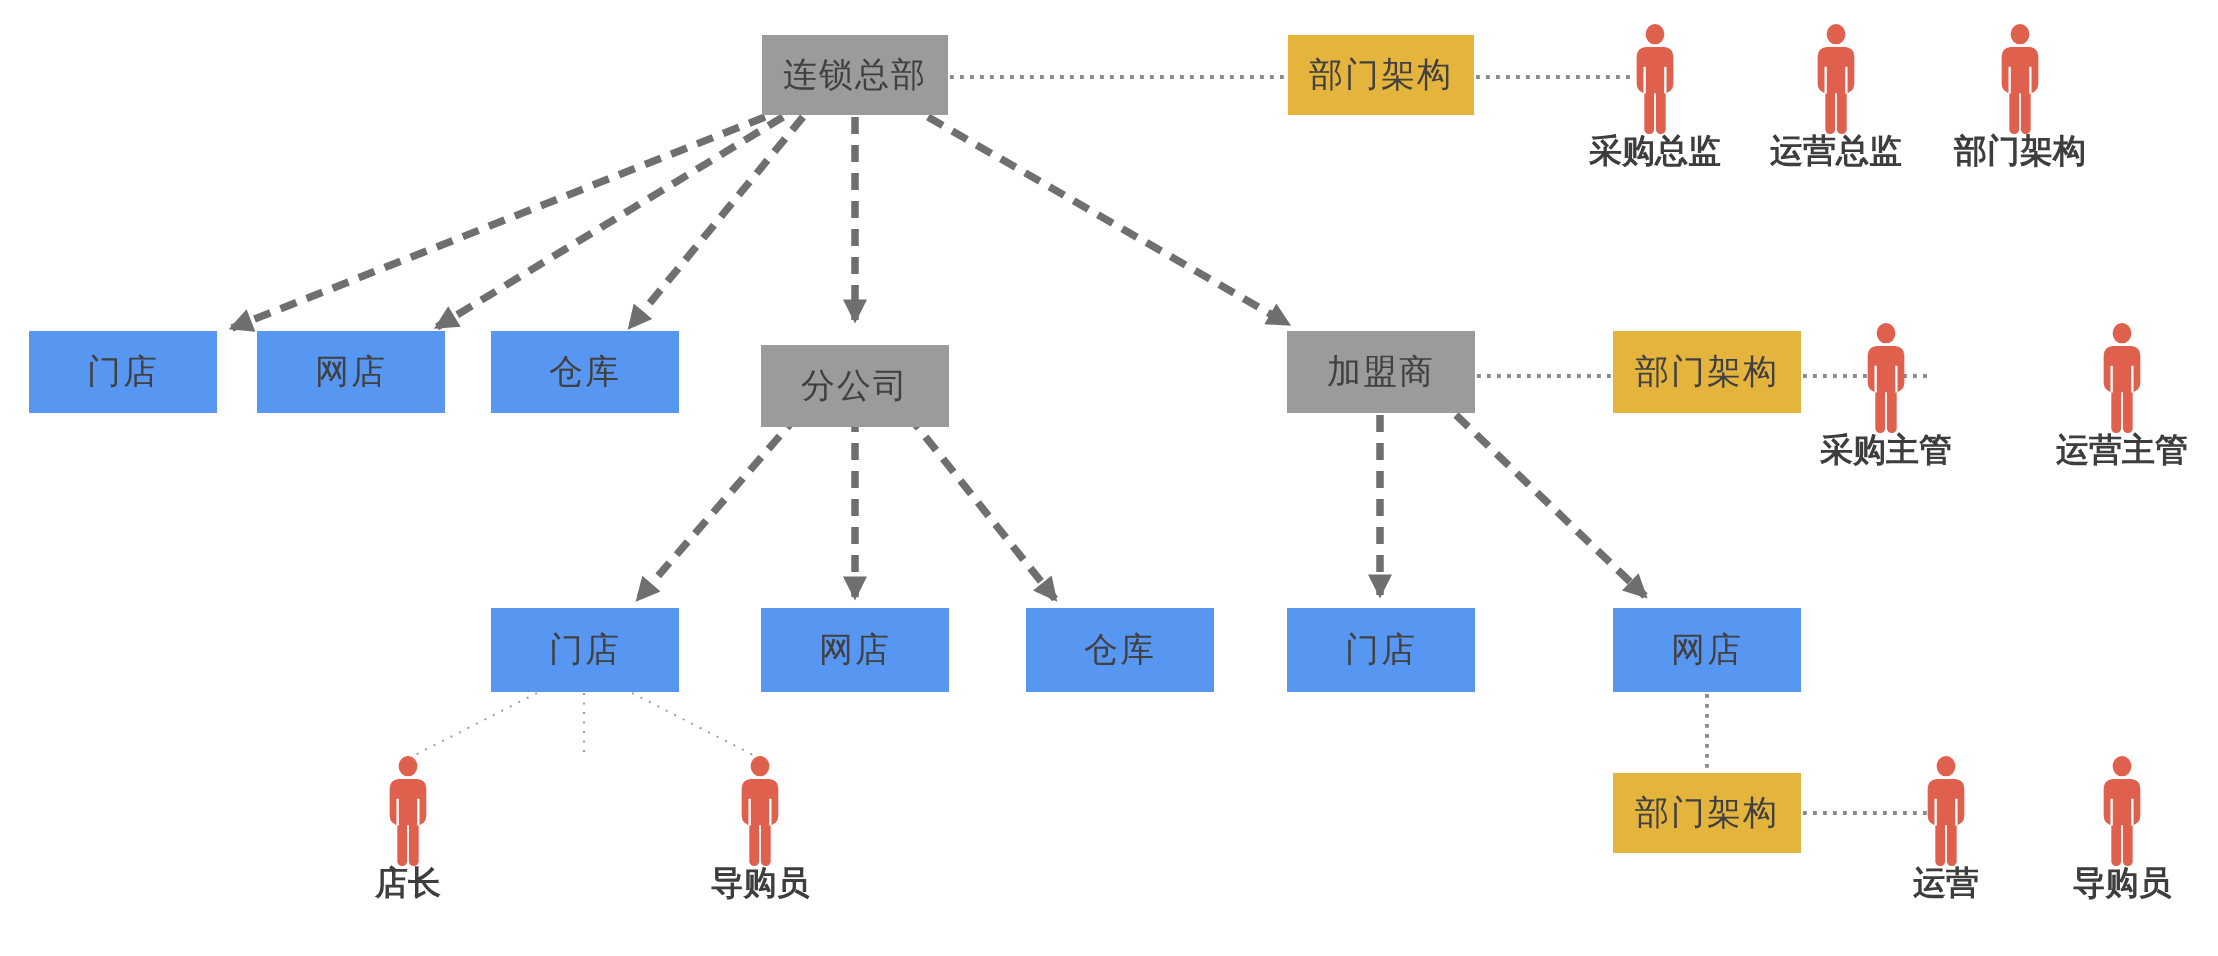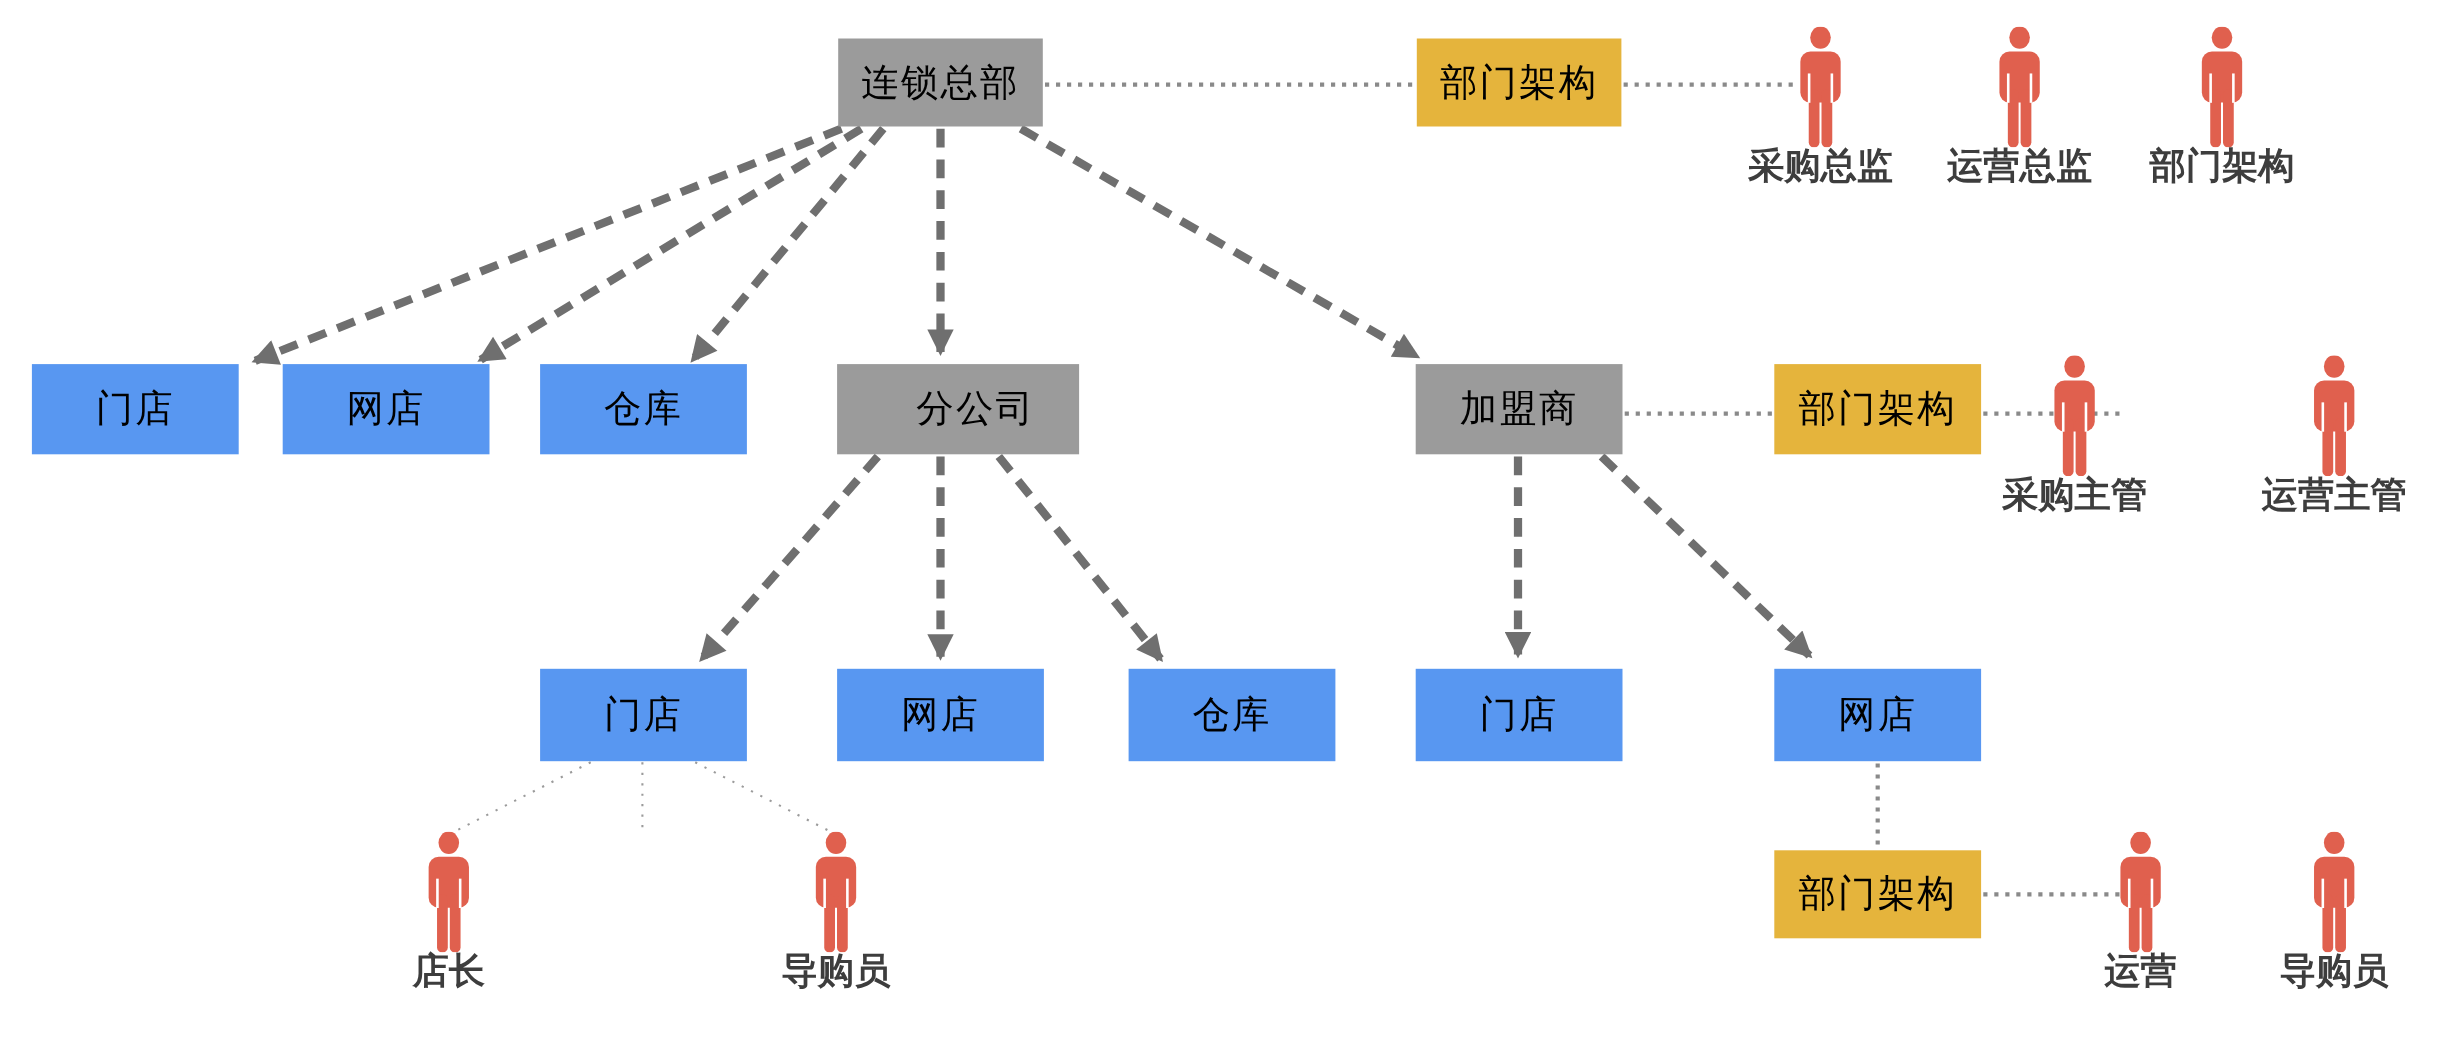--- a/index.html
+++ b/index.html
@@ -7,21 +7,21 @@
     position:relative;
     width:2218px;height:956px;
     background:#ffffff;
     overflow:hidden;
     font-family:"Liberation Sans","DejaVu Sans",sans-serif;
   }
   #edges{position:absolute;left:0;top:0;width:2218px;height:956px;}
   .box{
     position:absolute;
     display:flex;align-items:center;justify-content:center;
-    color:#000000;
+    color:#404040;
     font-size:34px;
     font-weight:500;
     letter-spacing:2px;
     user-select:none;
   }
   .box.gray{background:#9B9B9B;}
   .box.blue{background:#5897F1;}
   .box.yellow{background:#E5B43C;justify-content:center;}
   .person{
     position:absolute;
@@ -93,21 +93,21 @@
     </div>
     <div class="box blue" style="left: 29px; top: 331px; width: 188px; height: 82px;">
       <span>门店</span>
     </div>
     <div class="box blue" style="left: 257px; top: 331px; width: 188px; height: 82px;">
       <span>网店</span>
     </div>
     <div class="box blue" style="left: 491px; top: 331px; width: 188px; height: 82px;">
       <span>仓库</span>
     </div>
-    <div class="box gray" style="left: 761px; top: 331px; width: 188px; height: 82px; padding-left: 32px;">
+    <div class="box gray" style="left: 761px; top: 345px; width: 188px; height: 82px;">
       <span>分公司</span>
     </div>
     <div class="box gray" style="left: 1287px; top: 331px; width: 188px; height: 82px;">
       <span>加盟商</span>
     </div>
     <div class="box yellow" style="left: 1613px; top: 331px; width: 188px; height: 82px;">
       <span>部门架构</span>
     </div>
     <div class="box blue" style="left: 491px; top: 608px; width: 188px; height: 84px;">
       <span>门店</span>

